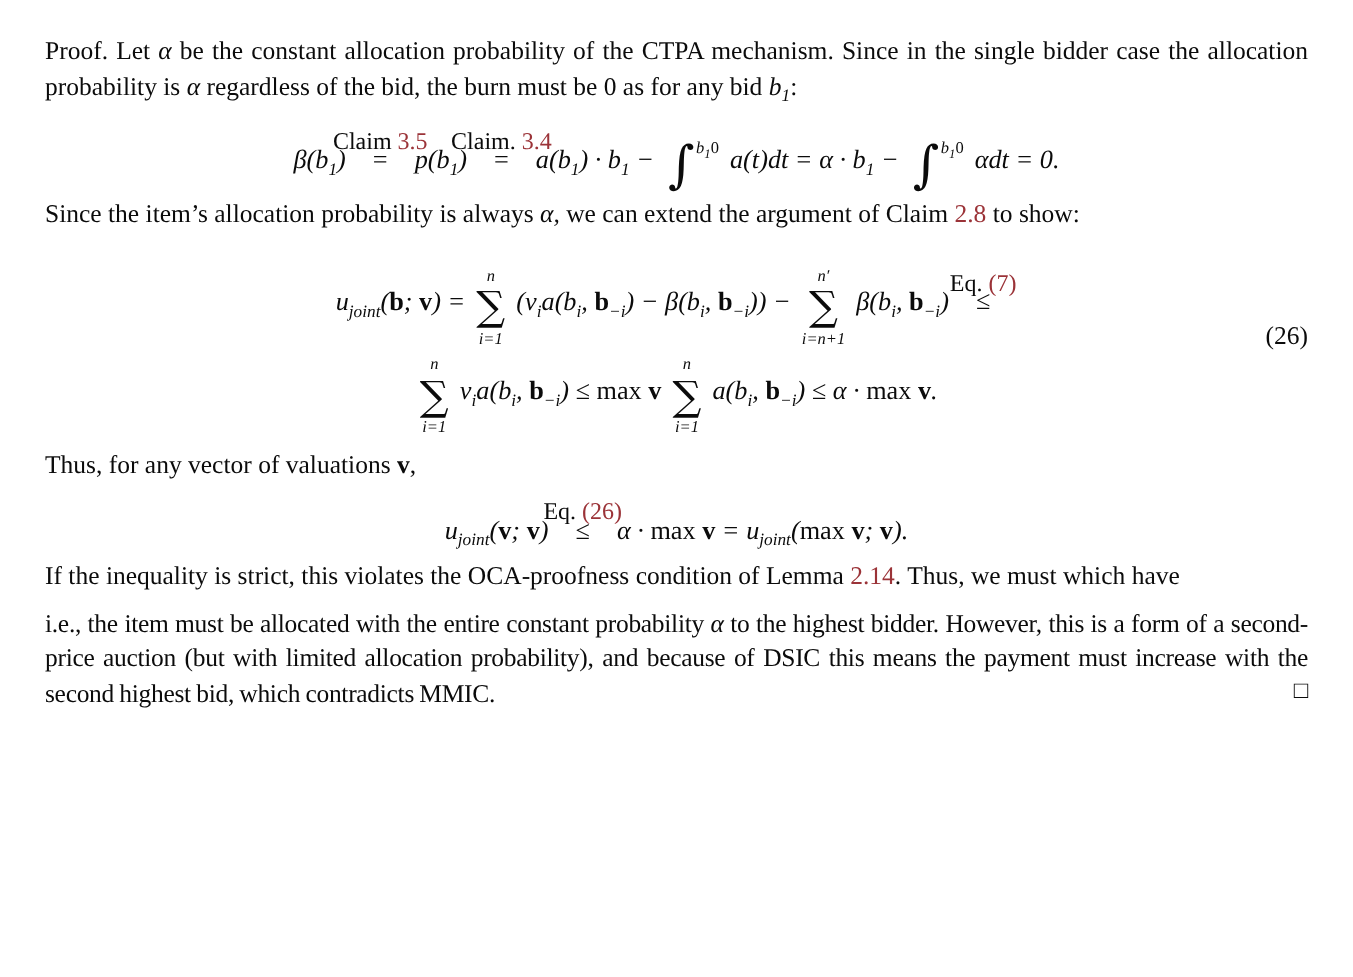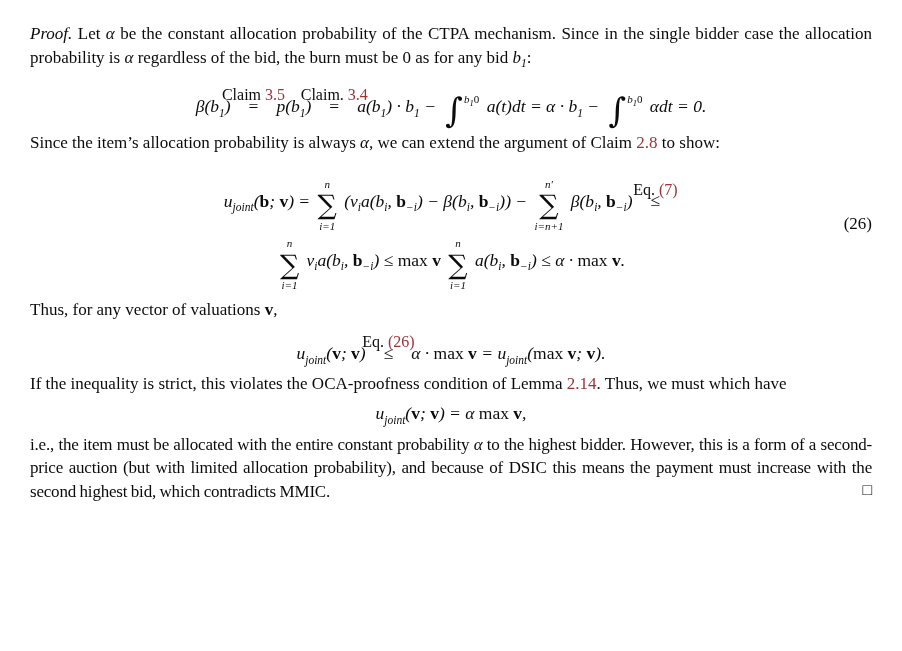--- a/index.html
+++ b/index.html
@@ -8,21 +8,21 @@
   body {
     width:902px; height:651px; overflow:hidden; color:#0b0b0b;
     font-family:"Liberation Serif","DejaVu Serif",serif; font-size:17px;
   }
   .page { padding:6px 30px 0 30px; text-align:justify; line-height:23.5px; }
 
   .para { margin:0; }
   .thm { margin-top:8px; }
   .thm-head { font-weight:bold; }
   .thm-body { font-style:italic; }
-  .itlead { font-style:italic; }
+  .itlead { }
   .mvar { font-style:italic; }
   .ref { color:var(--ref-red); }
   .proof-para { margin-top:16px; }
   .since-para { margin-top:2px; }
   .thus-para { margin-top:8px; }
   .strict-para { margin-top:8px; }
   .ie-para { margin-top:8px; position:relative; letter-spacing:-0.2px; word-spacing:-0.5px; }
   .qed { position:absolute; right:0; bottom:2px; font-style:normal; font-size:16px; }
 
   sub.sb { font-size:11.5px; font-style:italic; line-height:0; }
@@ -157,25 +157,20 @@
     <span class="bf">v</span>
     <span>= u</span><sub class="sb">joint</sub><span>(</span><span class="up">max</span>
     <span class="bf">v</span><span>; </span><span class="bf">v</span><span>).</span>
   </div>
 
   <p class="para strict-para">
     <span>If the inequality is strict, this violates the OCA-proofness condition of Lemma</span>
     <span class="ref">2.14</span><span>. Thus, we must which have</span>
   </p>
 
-  <div class="eq eqC">
-    <span>u</span><sub class="sb">joint</sub><span>(</span><span class="bf">v</span><span>; </span><span class="bf">v</span><span>) = α</span>
-    <span class="up">max</span>
-    <span class="bf">v</span><span>,</span>
-  </div>
 
   <p class="para ie-para">
     <span>i.e., the item must be allocated with the entire constant probability</span>
     <span class="mvar">α</span>
     <span>to the highest bidder. However, this is a form of a second-price auction (but with limited allocation probability), and because of DSIC this means the payment must increase with the second highest bid, which contradicts MMIC.</span>
     <span class="qed">□</span>
   </p>
 
 </div>
 

